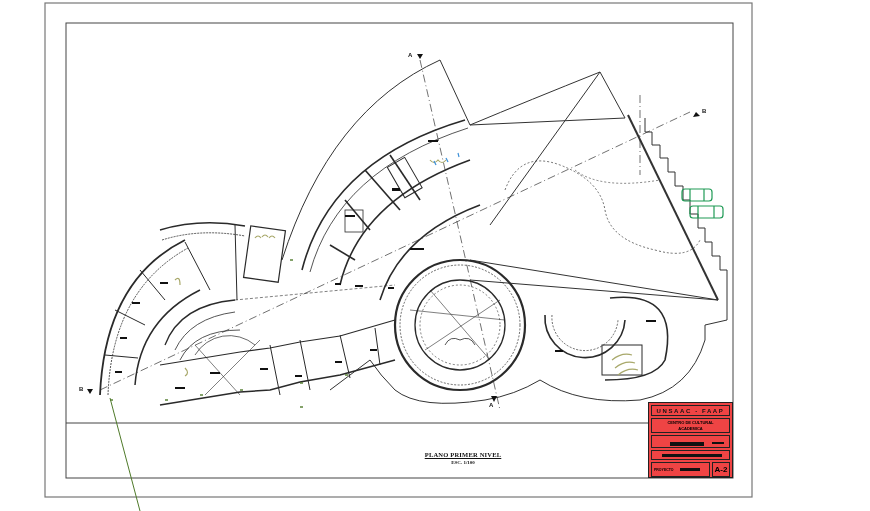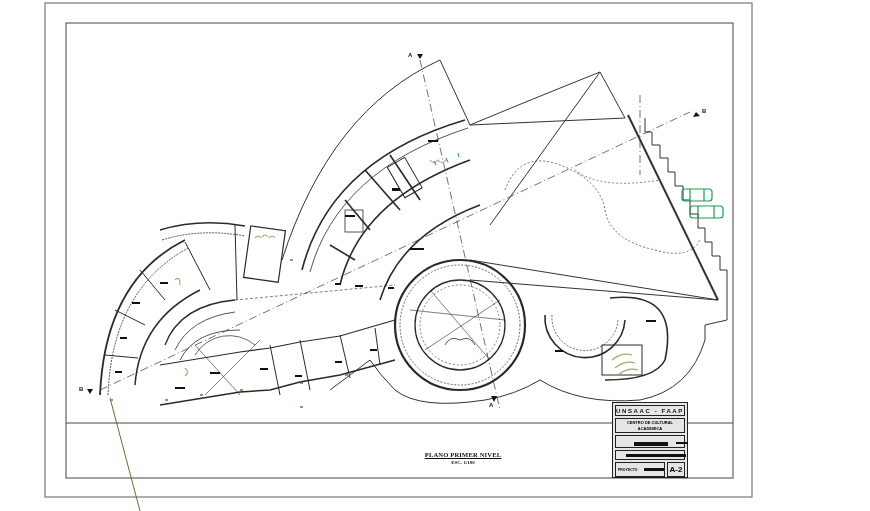--- a/index.html
+++ b/index.html
@@ -1,20 +1,20 @@
 <!DOCTYPE html>
 <html><head>
 <meta charset="utf-8">
 <style>
   html, body { margin:0; padding:0; background:#ffffff; }
   body { width:870px; height:511px; position:relative; overflow:hidden;
          font-family:"Liberation Sans", sans-serif; }
   #sheet { position:absolute; left:0; top:0; width:870px; height:511px; }
-  .title-block { position:absolute; left:612px; top:402px; width:76px; height:76px;
-                 border:1.5px solid #222; box-sizing:border-box; background:#e5e5e5; }
+  .title-block { position:absolute; left:648px; top:402px; width:85px; height:76px;
+                 border:1.5px solid #222; box-sizing:border-box; background:#ef4444; }
   .tb-row { position:absolute; left:2px; right:2px; border:1px solid #222; box-sizing:border-box; }
   .tb-head { top:2px; height:11px; font-size:6px; font-weight:bold; letter-spacing:1.6px;
              text-align:center; line-height:10px; color:#111; }
   .tb-proj { top:15px; height:15px; font-size:4px; font-weight:bold; text-align:center; line-height:6px; padding-top:1px; }
   .tb-mid { top:32px; height:13px; }
   .tb-name { top:47px; height:10px; }
   .tb-bot { top:59px; height:15px; }
   .sheet-no { position:absolute; right:2px; top:59px; width:18px; height:15px; border:1px solid #222;
               box-sizing:border-box; font-size:8px; font-weight:bold; text-align:center; line-height:14px; }
   .bar { position:absolute; background:#111; }

